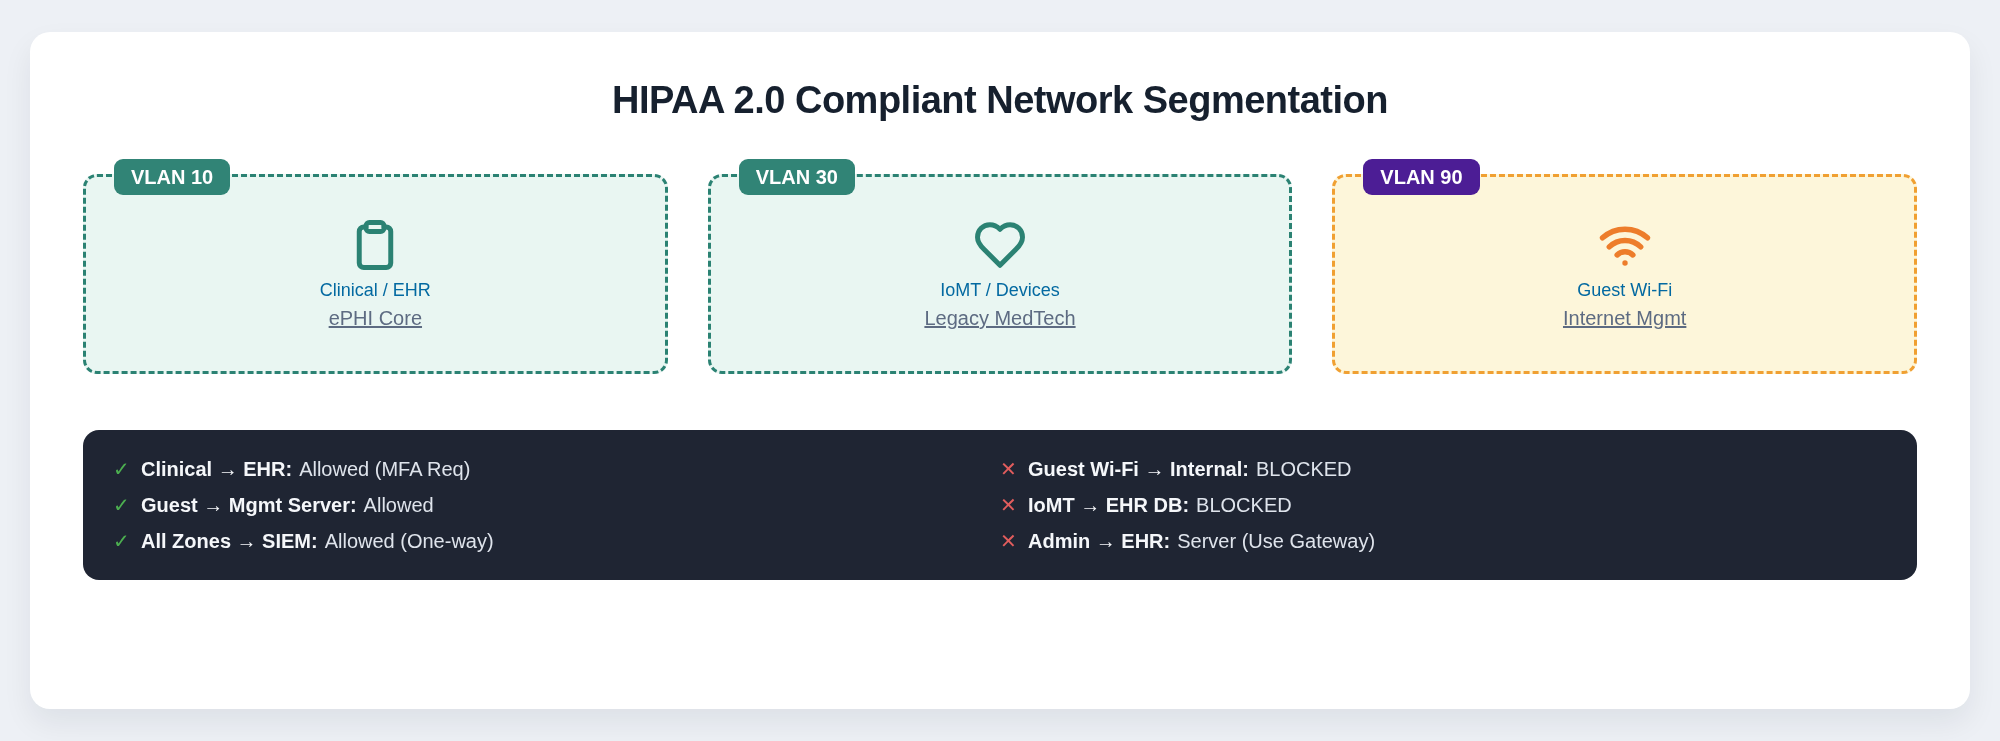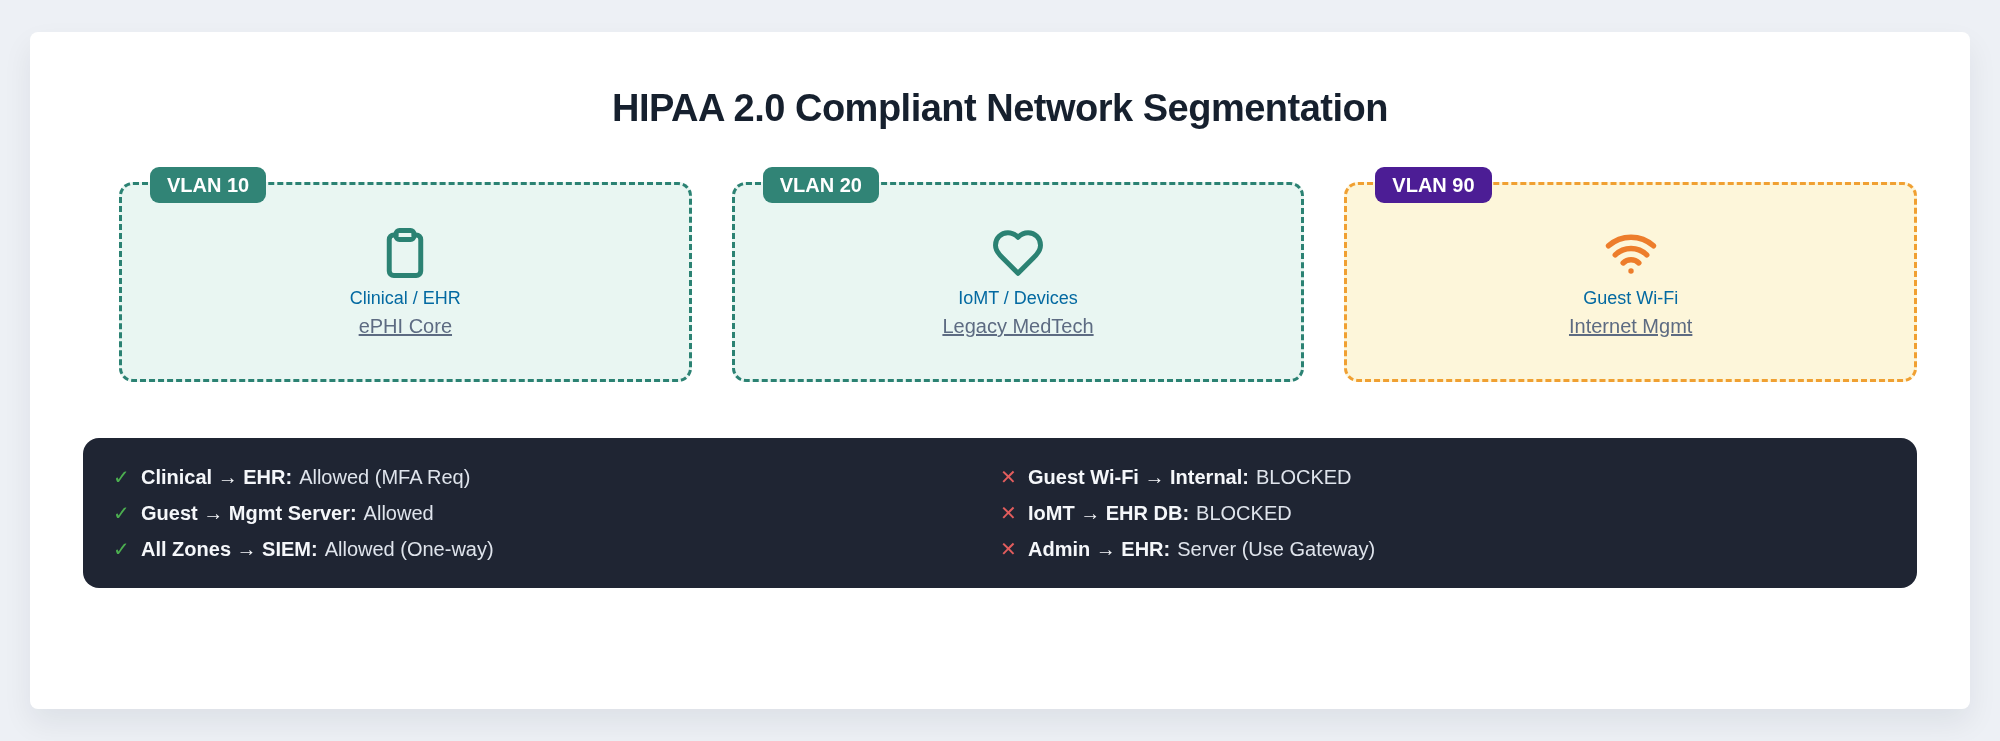--- a/index.html
+++ b/index.html
@@ -11,40 +11,39 @@
   }
   .page {
     width: 2000px; height: 741px;
     box-sizing: border-box;
     padding: 32px 30px;
   }
   .canvas {
     width: 100%; height: 677px;
     box-sizing: border-box;
     background: #ffffff;
-    border-radius: 8px;
+    border-radius: 20px;
     box-shadow: 0 14px 30px rgba(15, 23, 42, 0.07);
-    padding: 12px 53px;
+    padding: 4px 53px;
   }
   .title {
     margin: 0;
     padding-top: 42px;
     text-align: center;
     font-size: 38px;
     line-height: 44px;
     font-weight: 800;
     letter-spacing: -0.5px;
     color: #16202e;
   }
   .zones {
     display: flex;
     gap: 40px;
     margin-top: 52px;
     height: 200px;
-    margin-left: 36px;
   }
   .zone {
     position: relative;
     flex: 1 1 0;
     border: 3px dashed;
     border-radius: 14px;
     box-sizing: border-box;
     display: flex;
     flex-direction: column;
     align-items: center;
@@ -132,21 +131,21 @@
         <span class="badge badge--teal">VLAN 10</span>
         <svg class="zone-icon zone-icon--teal" viewBox="0 0 24 24" fill="none" stroke="currentColor" stroke-width="2.2" stroke-linecap="round" stroke-linejoin="round">
           <rect x="8" y="2" width="8" height="4" rx="1.5"></rect>
           <path d="M16 4h1a2 2 0 0 1 2 2v14a2 2 0 0 1-2 2H7a2 2 0 0 1-2-2V6a2 2 0 0 1 2-2h1"></path>
         </svg>
         <div class="zone-title">Clinical / EHR</div>
         <div class="zone-sub">ePHI Core</div>
       </div>
 
       <div class="zone zone--teal">
-        <span class="badge badge--teal">VLAN 20</span>
+        <span class="badge badge--teal">VLAN 30</span>
         <svg class="zone-icon zone-icon--teal" viewBox="0 0 24 24" fill="none" stroke="currentColor" stroke-width="2.2" stroke-linecap="round" stroke-linejoin="round">
           <path d="M19 14c1.49-1.46 3-3.21 3-5.5A5.5 5.5 0 0 0 16.5 3c-1.76 0-3 .5-4.5 2-1.5-1.5-2.74-2-4.5-2A5.5 5.5 0 0 0 2 8.5c0 2.29 1.51 4.04 3 5.5l7 7Z"></path>
         </svg>
         <div class="zone-title">IoMT / Devices</div>
         <div class="zone-sub">Legacy MedTech</div>
       </div>
 
       <div class="zone zone--amber">
         <span class="badge badge--amber">VLAN 90</span>
         <svg class="zone-icon zone-icon--amber" viewBox="0 0 24 24" fill="none" stroke="currentColor" stroke-width="2.4" stroke-linecap="round" stroke-linejoin="round">

